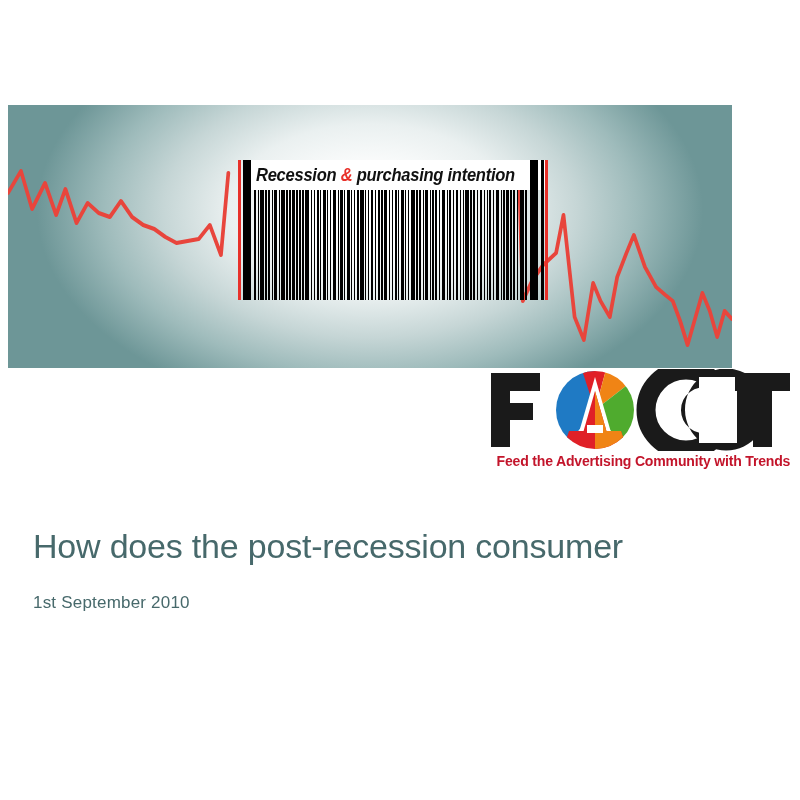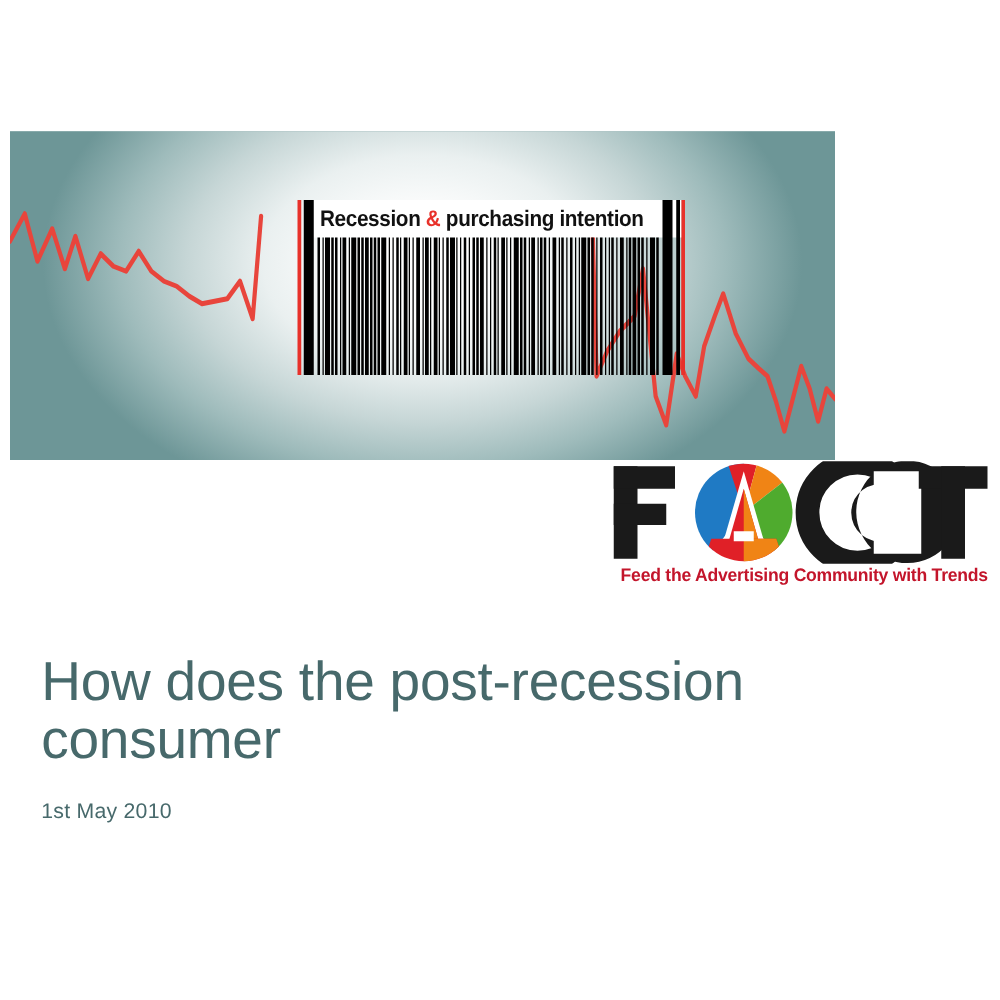--- a/index.html
+++ b/index.html
@@ -13,23 +13,24 @@
     position: relative;
     overflow: hidden;
     font-family: "Liberation Sans", sans-serif;
   }
 
   
   #hero-banner {
     position: absolute;
     left: 8px;
     top: 105px;
-    width: 660px;
+    width: 724px;
     height: 263px;
     overflow: hidden;
+    font-style: italic;
   }
   #hero-bg {
     position: absolute;
     inset: 0;
     background:
       radial-gradient(ellipse 46% 78% at 50% 40%,
           #ffffff 0%,
           #fbfcfc 22%,
           #eaf0f0 42%,
           #c6d6d6 62%,
@@ -163,21 +164,21 @@
   #title-block {
     position: absolute;
     left: 33px;
     top: 523px;
     width: 730px;
   }
   #deck-title {
     margin: 0;
     font-family: "Liberation Sans", sans-serif;
     font-weight: 400;
-    font-size: 44px;
+    font-size: 34px;
     line-height: 46px;
     color: #47696b;
     letter-spacing: -0.2px;
   }
   #deck-date {
     margin: 24px 0 0 0;
     font-family: "Liberation Sans", sans-serif;
     font-weight: 400;
     font-size: 17px;
     color: #47696b;
@@ -350,14 +351,14 @@
     </g>
   </svg>
 
   <div id="fact-tagline">Feed the Advertising Community with Trends</div>
 </div>
 
 <div id="title-block">
   <h1 id="deck-title">
     <span>How does the post-recession consumer</span><br>
   </h1>
-  <p id="deck-date">1st May 2010</p>
+  <p id="deck-date">1st September 2010</p>
 </div>
 
 </body></html>

